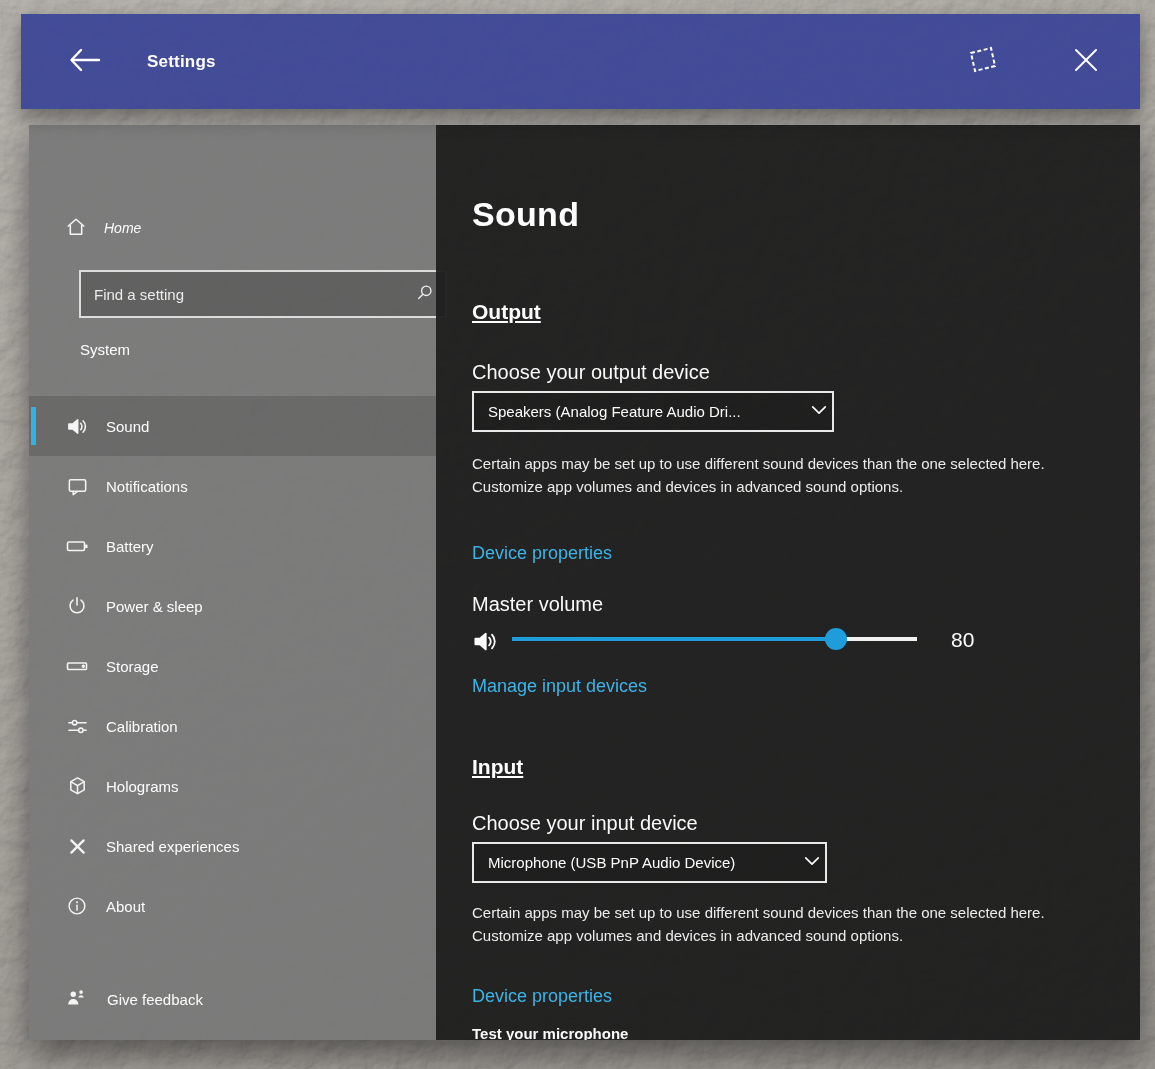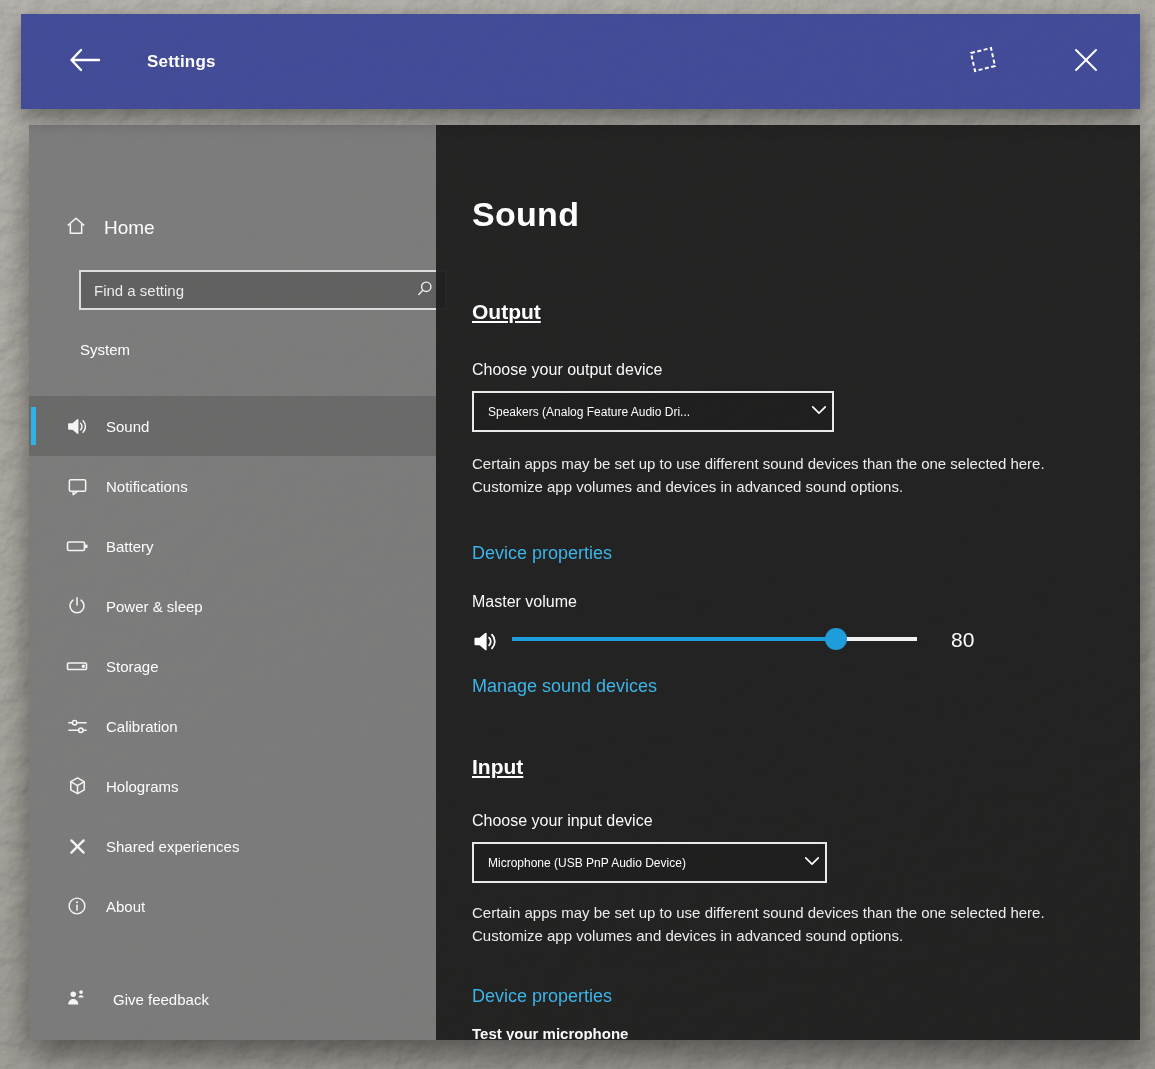--- a/index.html
+++ b/index.html
@@ -38,24 +38,24 @@
 
   
   .sidebar {
     position:relative; width:407px; height:100%;
     background:rgba(121,121,121,0.93);
     color:#fdfdfd;
   }
   .home-row {
     position:absolute; top:80px; left:0; width:100%; height:46px;
     display:flex; align-items:center; padding-left:36px; gap:17px;
-    font-size:19px; cursor:pointer;
+    font-size:14px; cursor:pointer;font-style:italic;
   }
   .search-box {
-    position:absolute; top:145px; left:50px; width:368px; height:40px;
+    position:absolute; top:145px; left:50px; width:368px; height:48px;
     border:2px solid #dcdcdc; background:rgba(52,52,52,0.38);
     display:flex; align-items:center; padding:0 10px 0 13px;
   }
   .search-box input {
     flex:1; background:transparent; border:none; outline:none;
     color:#f5f5f5; font-size:15px; font-family:inherit;
   }
   .search-box input::placeholder { color:#ececec; opacity:1; }
   .section-label {
     position:absolute; top:216px; left:51px;
@@ -67,37 +67,37 @@
     padding-left:36px; gap:17px; font-size:15px; cursor:pointer;
   }
   .nav-item .ico { width:24px; height:24px; display:flex; align-items:center; justify-content:center; }
   .nav-item.selected { background:rgba(0,0,0,0.14); }
   .nav-item.selected::before {
     content:""; position:absolute; left:2px; top:11px; bottom:11px; width:5px;
     background:#2fb2e8;
   }
   .feedback-row {
     position:absolute; top:850px; left:0; width:100%; height:48px;
-    display:flex; align-items:center; padding-left:36px; gap:26px;
+    display:flex; align-items:center; padding-left:36px; gap:20px;
     font-size:15px; cursor:pointer;
   }
 
   
   .content {
     position:relative; flex:1; height:100%;
     background:rgba(28,28,28,0.95); color:#ffffff;
   }
   .page-title { position:absolute; top:70px; left:36px; font-size:34px; font-weight:600; letter-spacing:0.3px; }
   .sec-title  { position:absolute; left:36px; font-size:21px; font-weight:600;text-decoration:underline; }
-  .lbl        { position:absolute; left:36px; font-size:16px; color:#fafafa; }
+  .lbl        { position:absolute; left:36px; font-size:20px; color:#fafafa; }
   .dropdown {
     position:absolute; left:36px; height:41px;
     border:2px solid #e9e9e9; background:rgba(18,18,18,0.25);
     display:flex; align-items:center; padding:0 4px 0 14px;
-    font-size:12px; color:#fdfdfd; cursor:pointer;
+    font-size:15px; color:#fdfdfd; cursor:pointer;
   }
   .dropdown .dd-text { flex:1; white-space:nowrap; overflow:hidden; }
   .desc {
     position:absolute; left:36px; width:574px;
     font-size:15px; line-height:1.52; color:#ececec;
   }
   .link { position:absolute; left:36px; font-size:18px; color:#3cb4e8; cursor:pointer; }
 
   .slider-row {
     position:absolute; left:36px; top:503px; height:36px; width:560px;
@@ -336,21 +336,21 @@
         </svg>
       </span>
       <div class="slider-track">
         <div class="slider-rail"></div>
         <div class="slider-fill" style="width: 80%;"></div>
         <div class="slider-thumb" style="left: 80%;"></div>
       </div>
       <span class="vol-value">80</span>
     </div>
 
-    <a class="link" style="top:551px;">Manage sound devices</a>
+    <a class="link" style="top:551px;">Manage input devices</a>
 
     <h2 class="sec-title" style="top:630px;">Input</h2>
 
     <div class="lbl" style="top:687px;">Choose your input device</div>
 
     <div class="dropdown" style="top:717px; width:355px;">
       <span class="dd-text">Microphone (USB PnP Audio Device)</span>
       <span>
         <svg width="18" height="14" viewBox="0 0 20 14" fill="none" stroke="#ffffff" stroke-width="1.8" stroke-linecap="round" stroke-linejoin="round">
           <path d="M3 3.5 L10 10.5 L17 3.5"></path>

